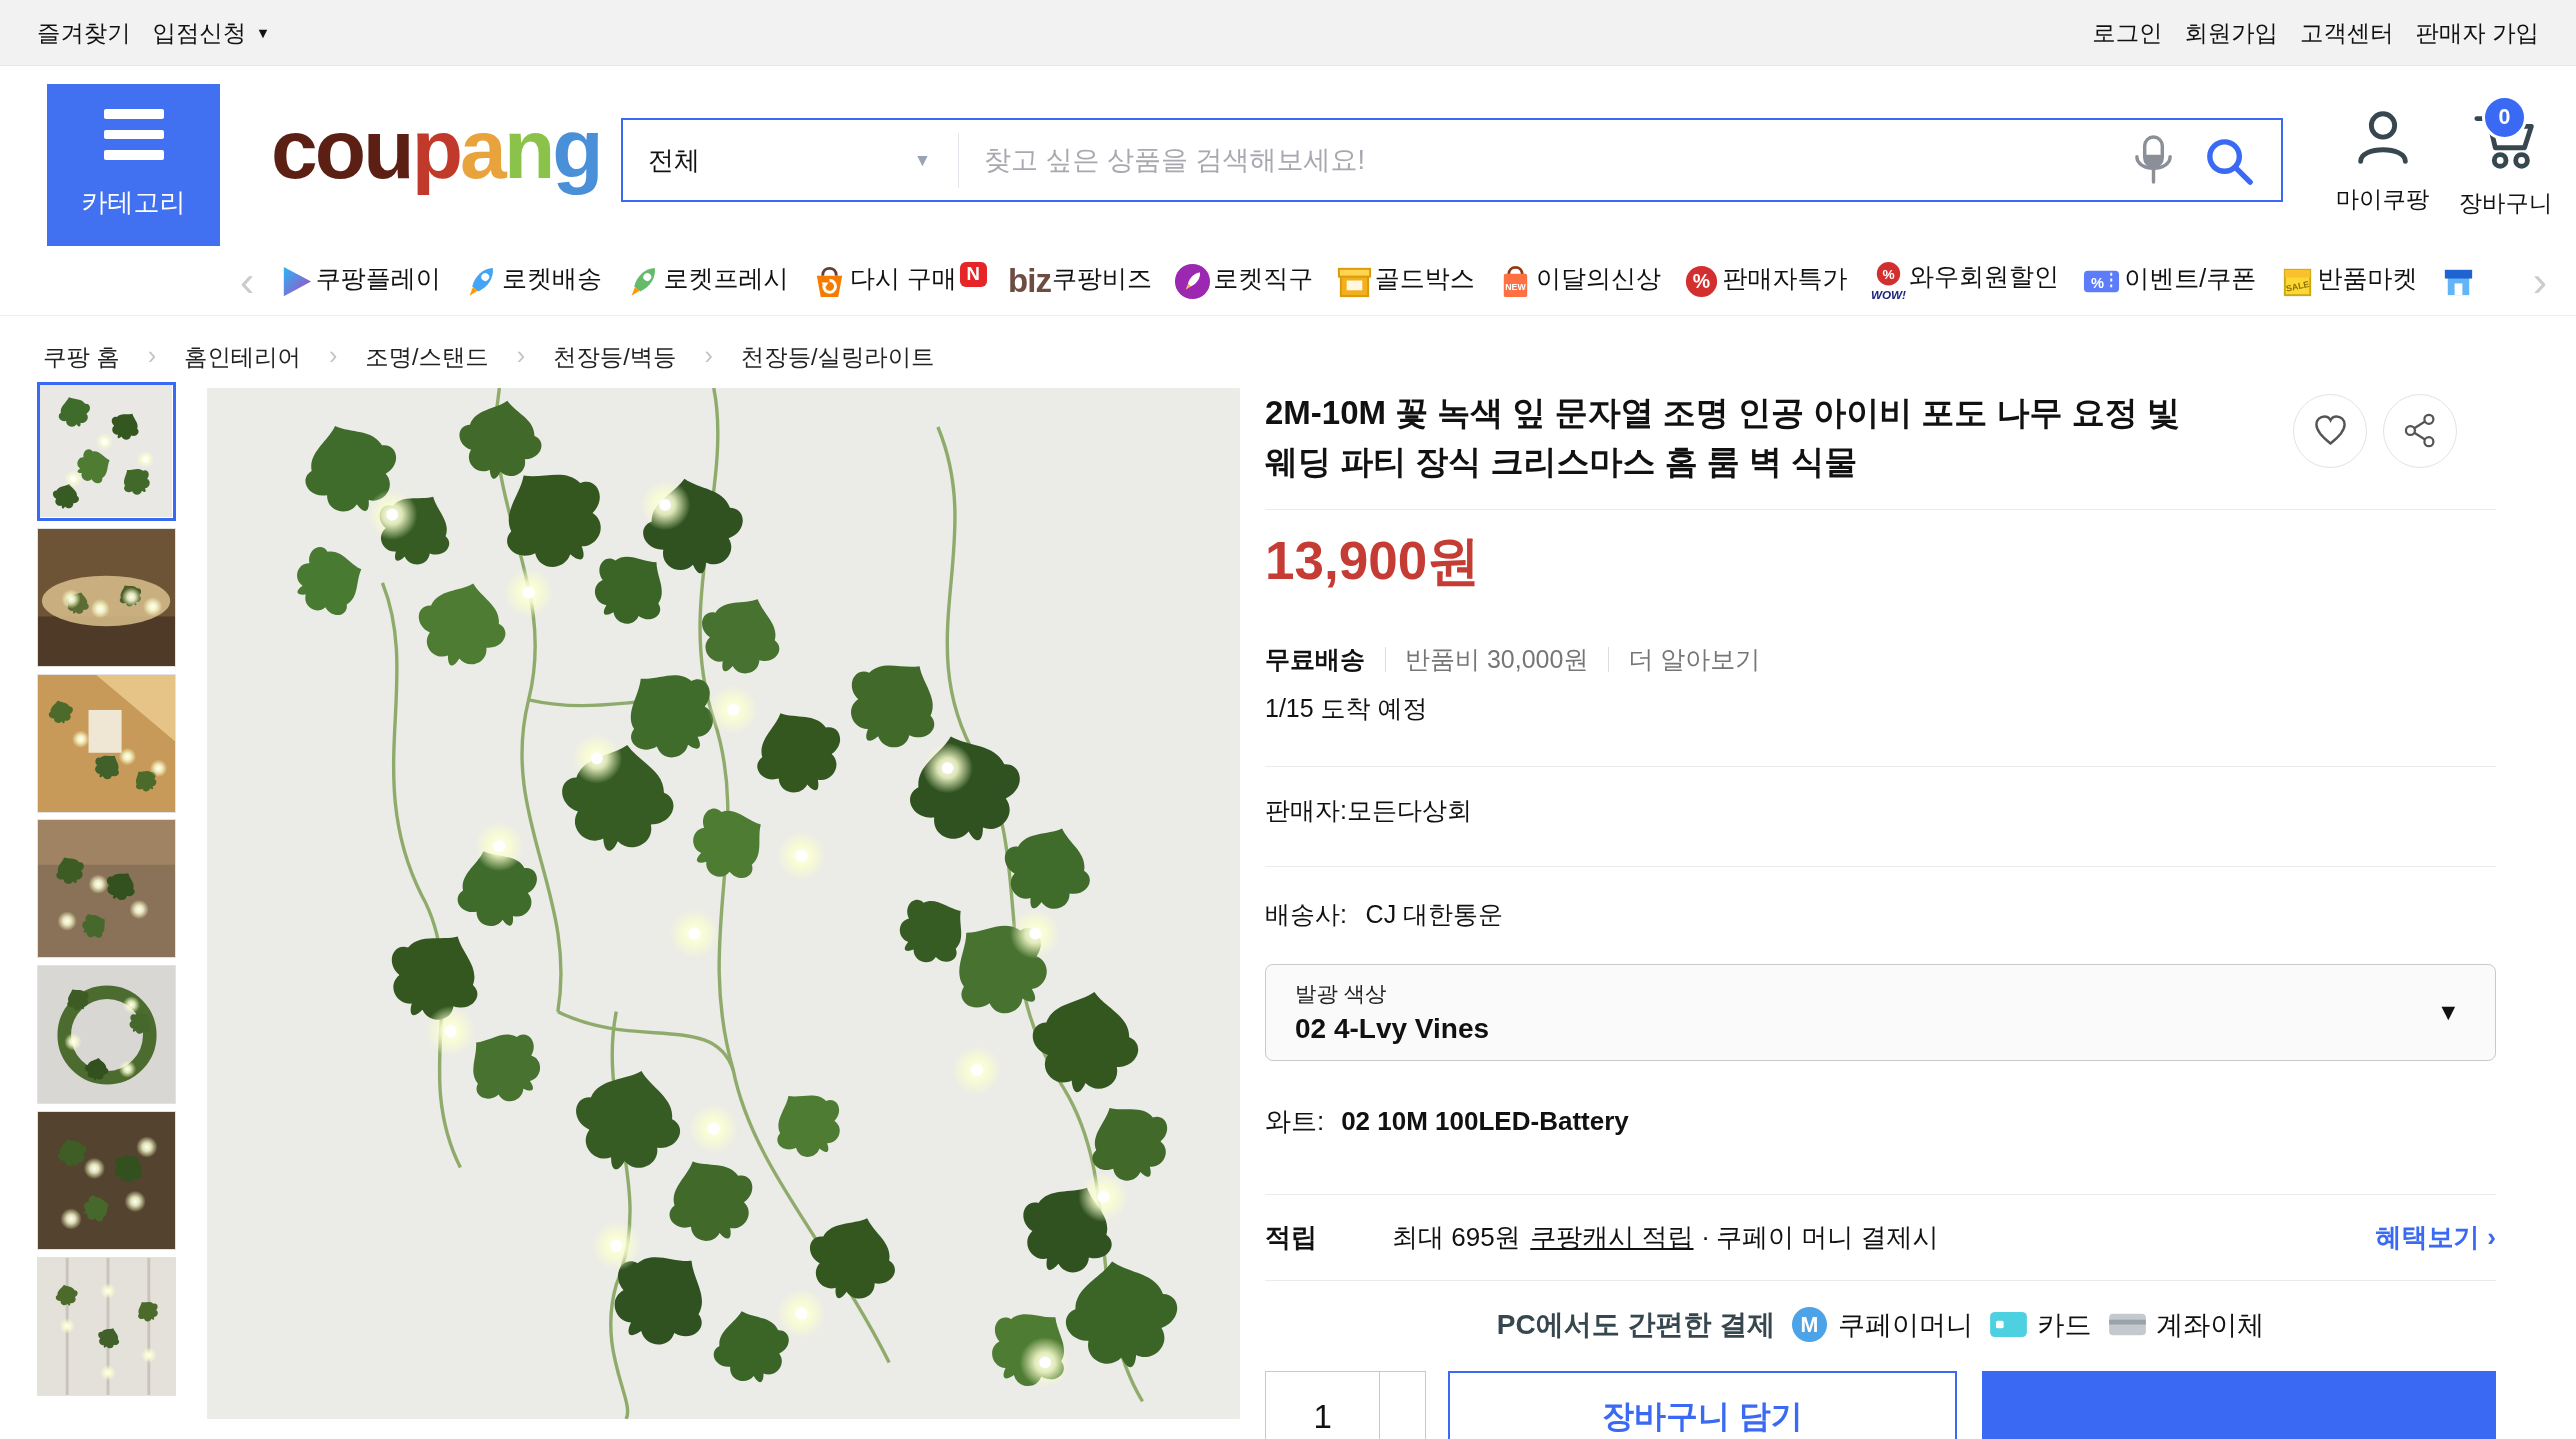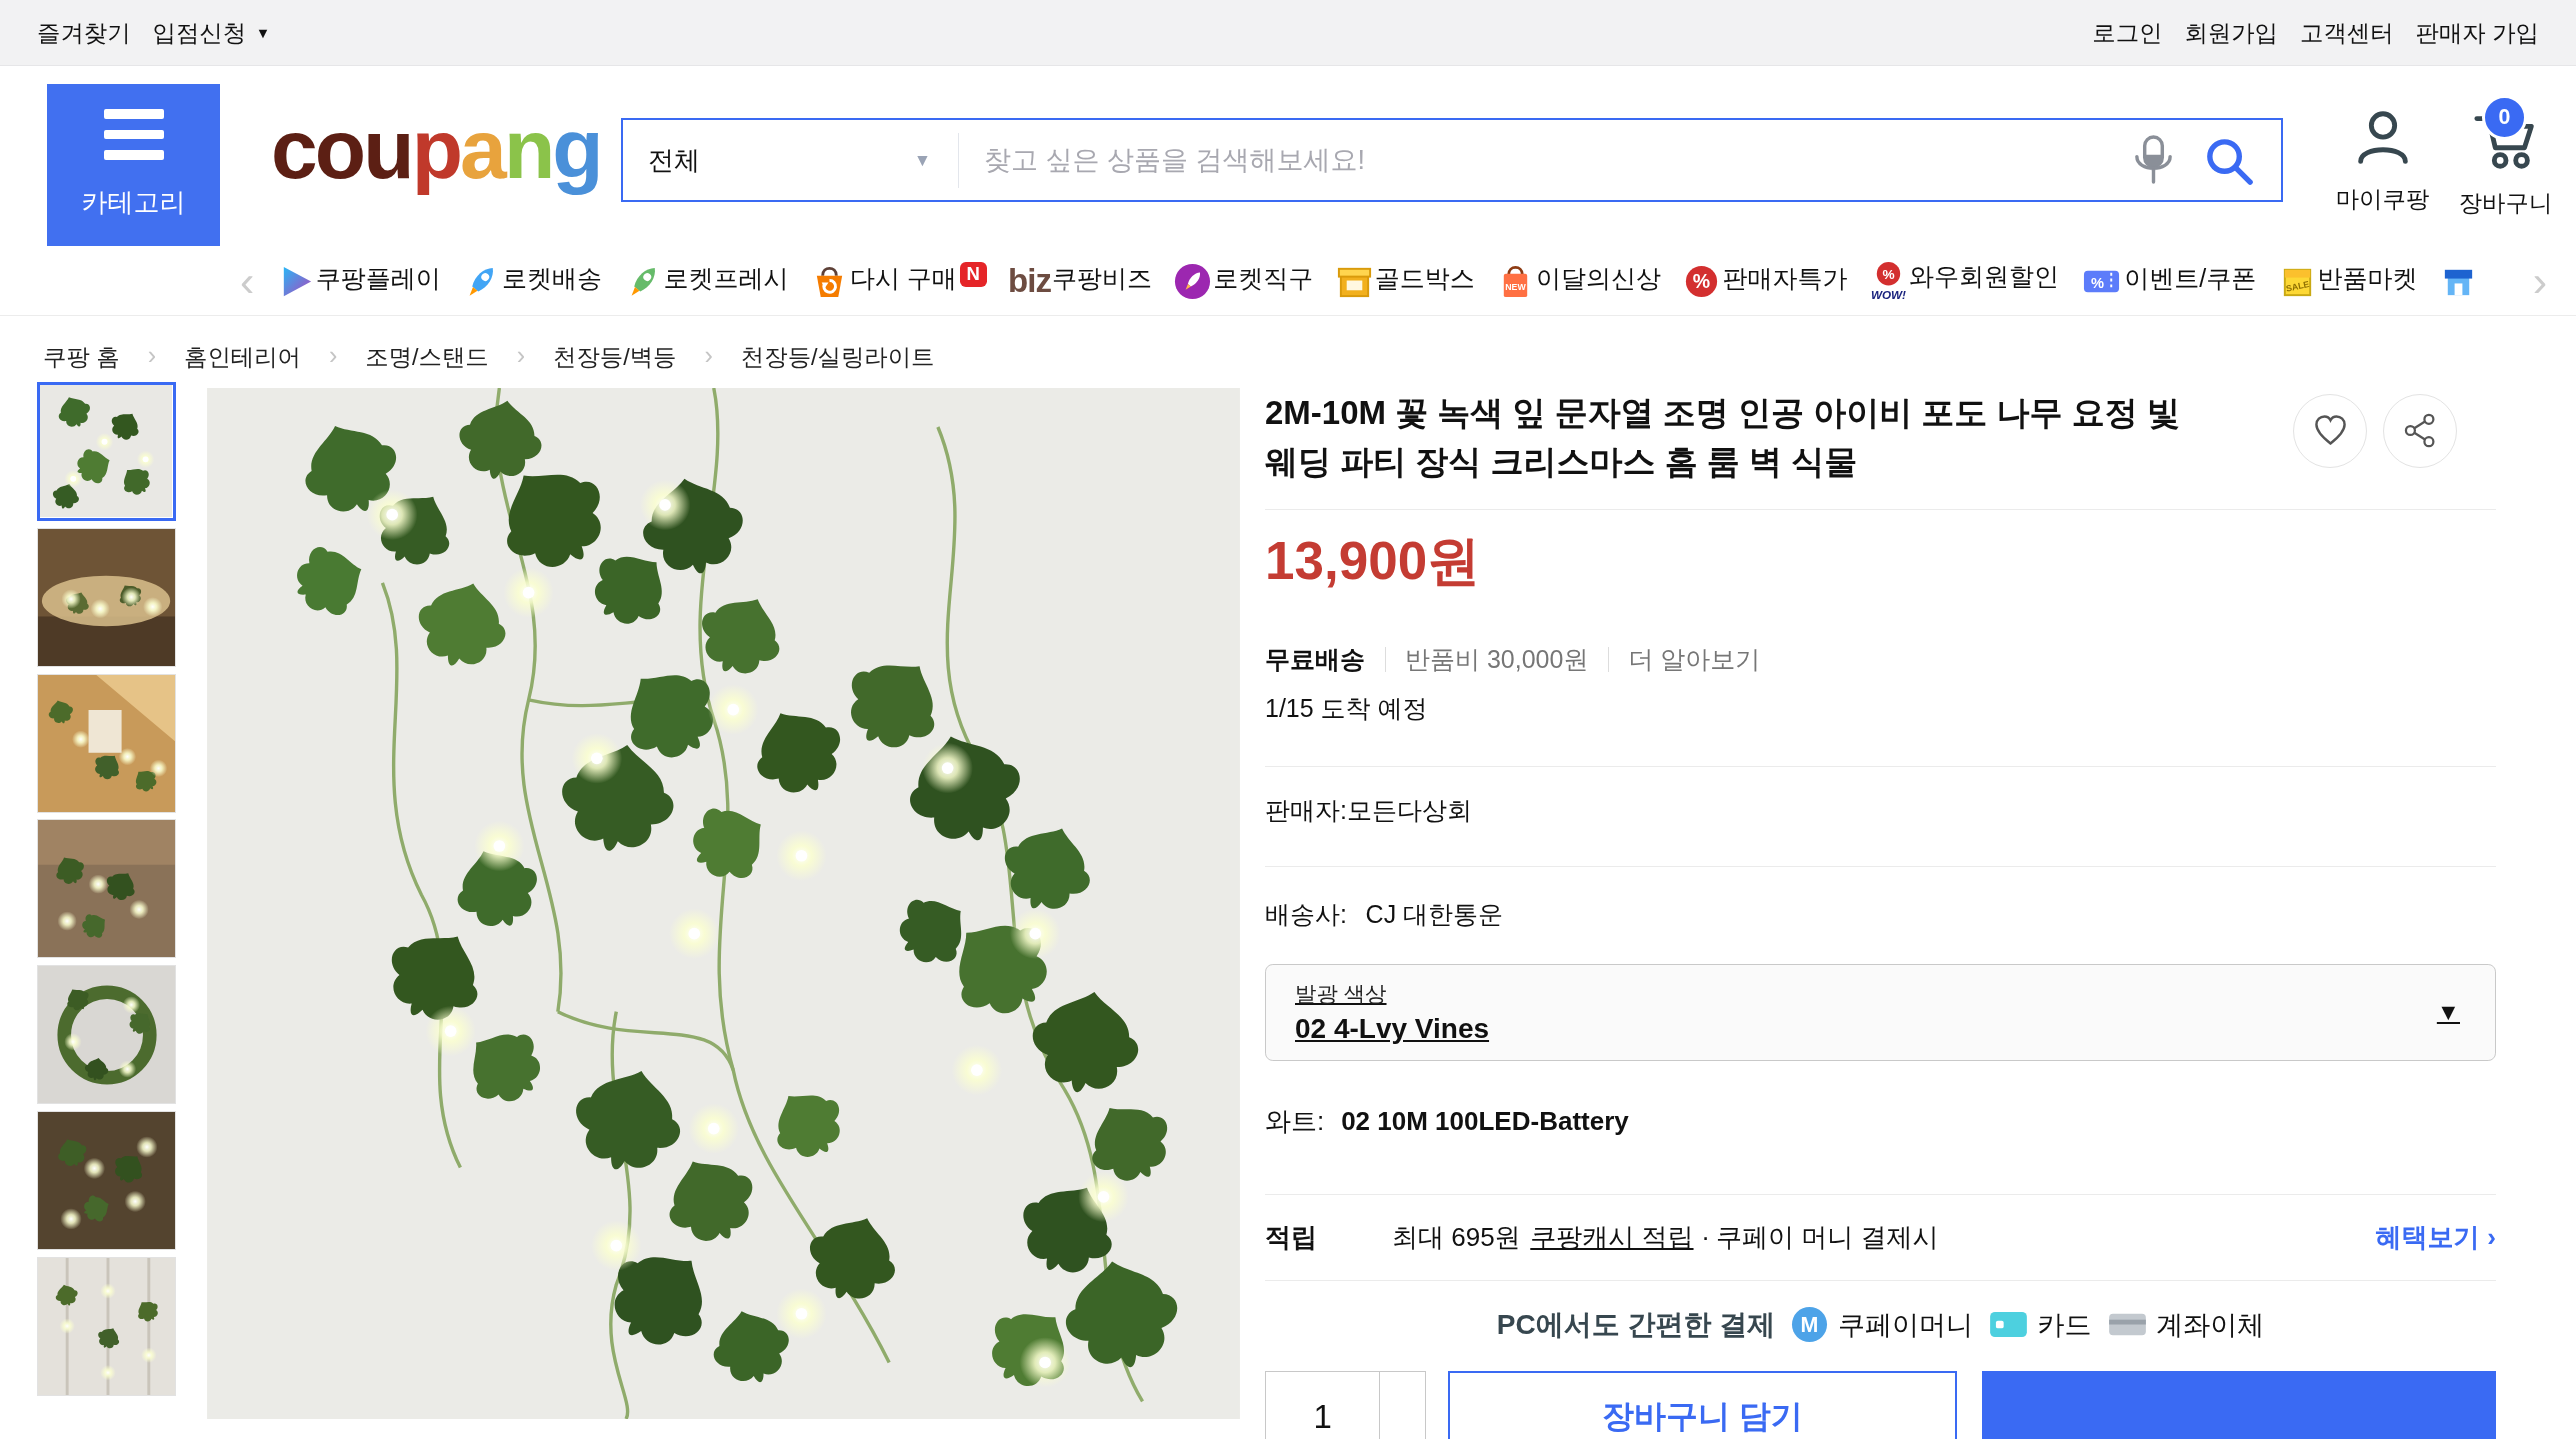--- a/index.html
+++ b/index.html
@@ -65,21 +65,21 @@
   .shiprow{display:flex;align-items:center;margin-top:45px;font-size:25px;}
   .shiprow .free{font-weight:bold;color:#111;}
   .shiprow .gray{color:#767676;}
   .vbar{width:1px;height:25px;background:#ddd;margin:0 19.5px;}
   .arrival{margin-top:15.6px;font-size:25px;color:#111;}
   .sellerline{margin-top:27px;font-size:25px;color:#111;}
   .ratingline{margin-top:19.5px;font-size:25px;color:#111;display:flex;align-items:center;gap:11.7px;}
   .ratingline .gray{color:#9b9b9b;}
   .courier{margin-top:31px;font-size:25px;color:#111;}
   .optbox{margin-top:33px;height:97px;border:1.9px solid #c9c9c9;border-radius:7.8px;background:#fafafa;
-          display:flex;align-items:center;justify-content:space-between;padding:0 35px 0 29px;cursor:pointer;box-sizing:border-box;text-decoration:underline;}
+          display:flex;align-items:center;justify-content:space-between;padding:0 35px 0 29px;cursor:pointer;box-sizing:border-box;}
   .optbox .optlbl{font-size:21.4px;color:#222;}
   .optbox .optval{font-size:28px;font-weight:bold;color:#111;margin-top:5.8px;}
   .optbox .caret{font-size:23.4px;color:#111;}
   .wattline{margin-top:43px;font-size:26px;color:#111;}
   .wattline b{margin-left:9.7px;}
   .rewardrow{margin-top:55px;padding:25px 0;border-top:1px solid #ebebeb;border-bottom:1px solid #ebebeb;
              display:flex;align-items:center;font-size:26px;}
   .rewardrow .rlabel{font-weight:bold;width:127px;}
   .rewardrow .cashlink{text-decoration:underline;cursor:pointer;margin:0 7.8px 0 9.7px;}
   .benefit{margin-left:auto;color:#3a6af3;font-weight:bold;cursor:pointer;display:flex;align-items:center;gap:7.8px;}

